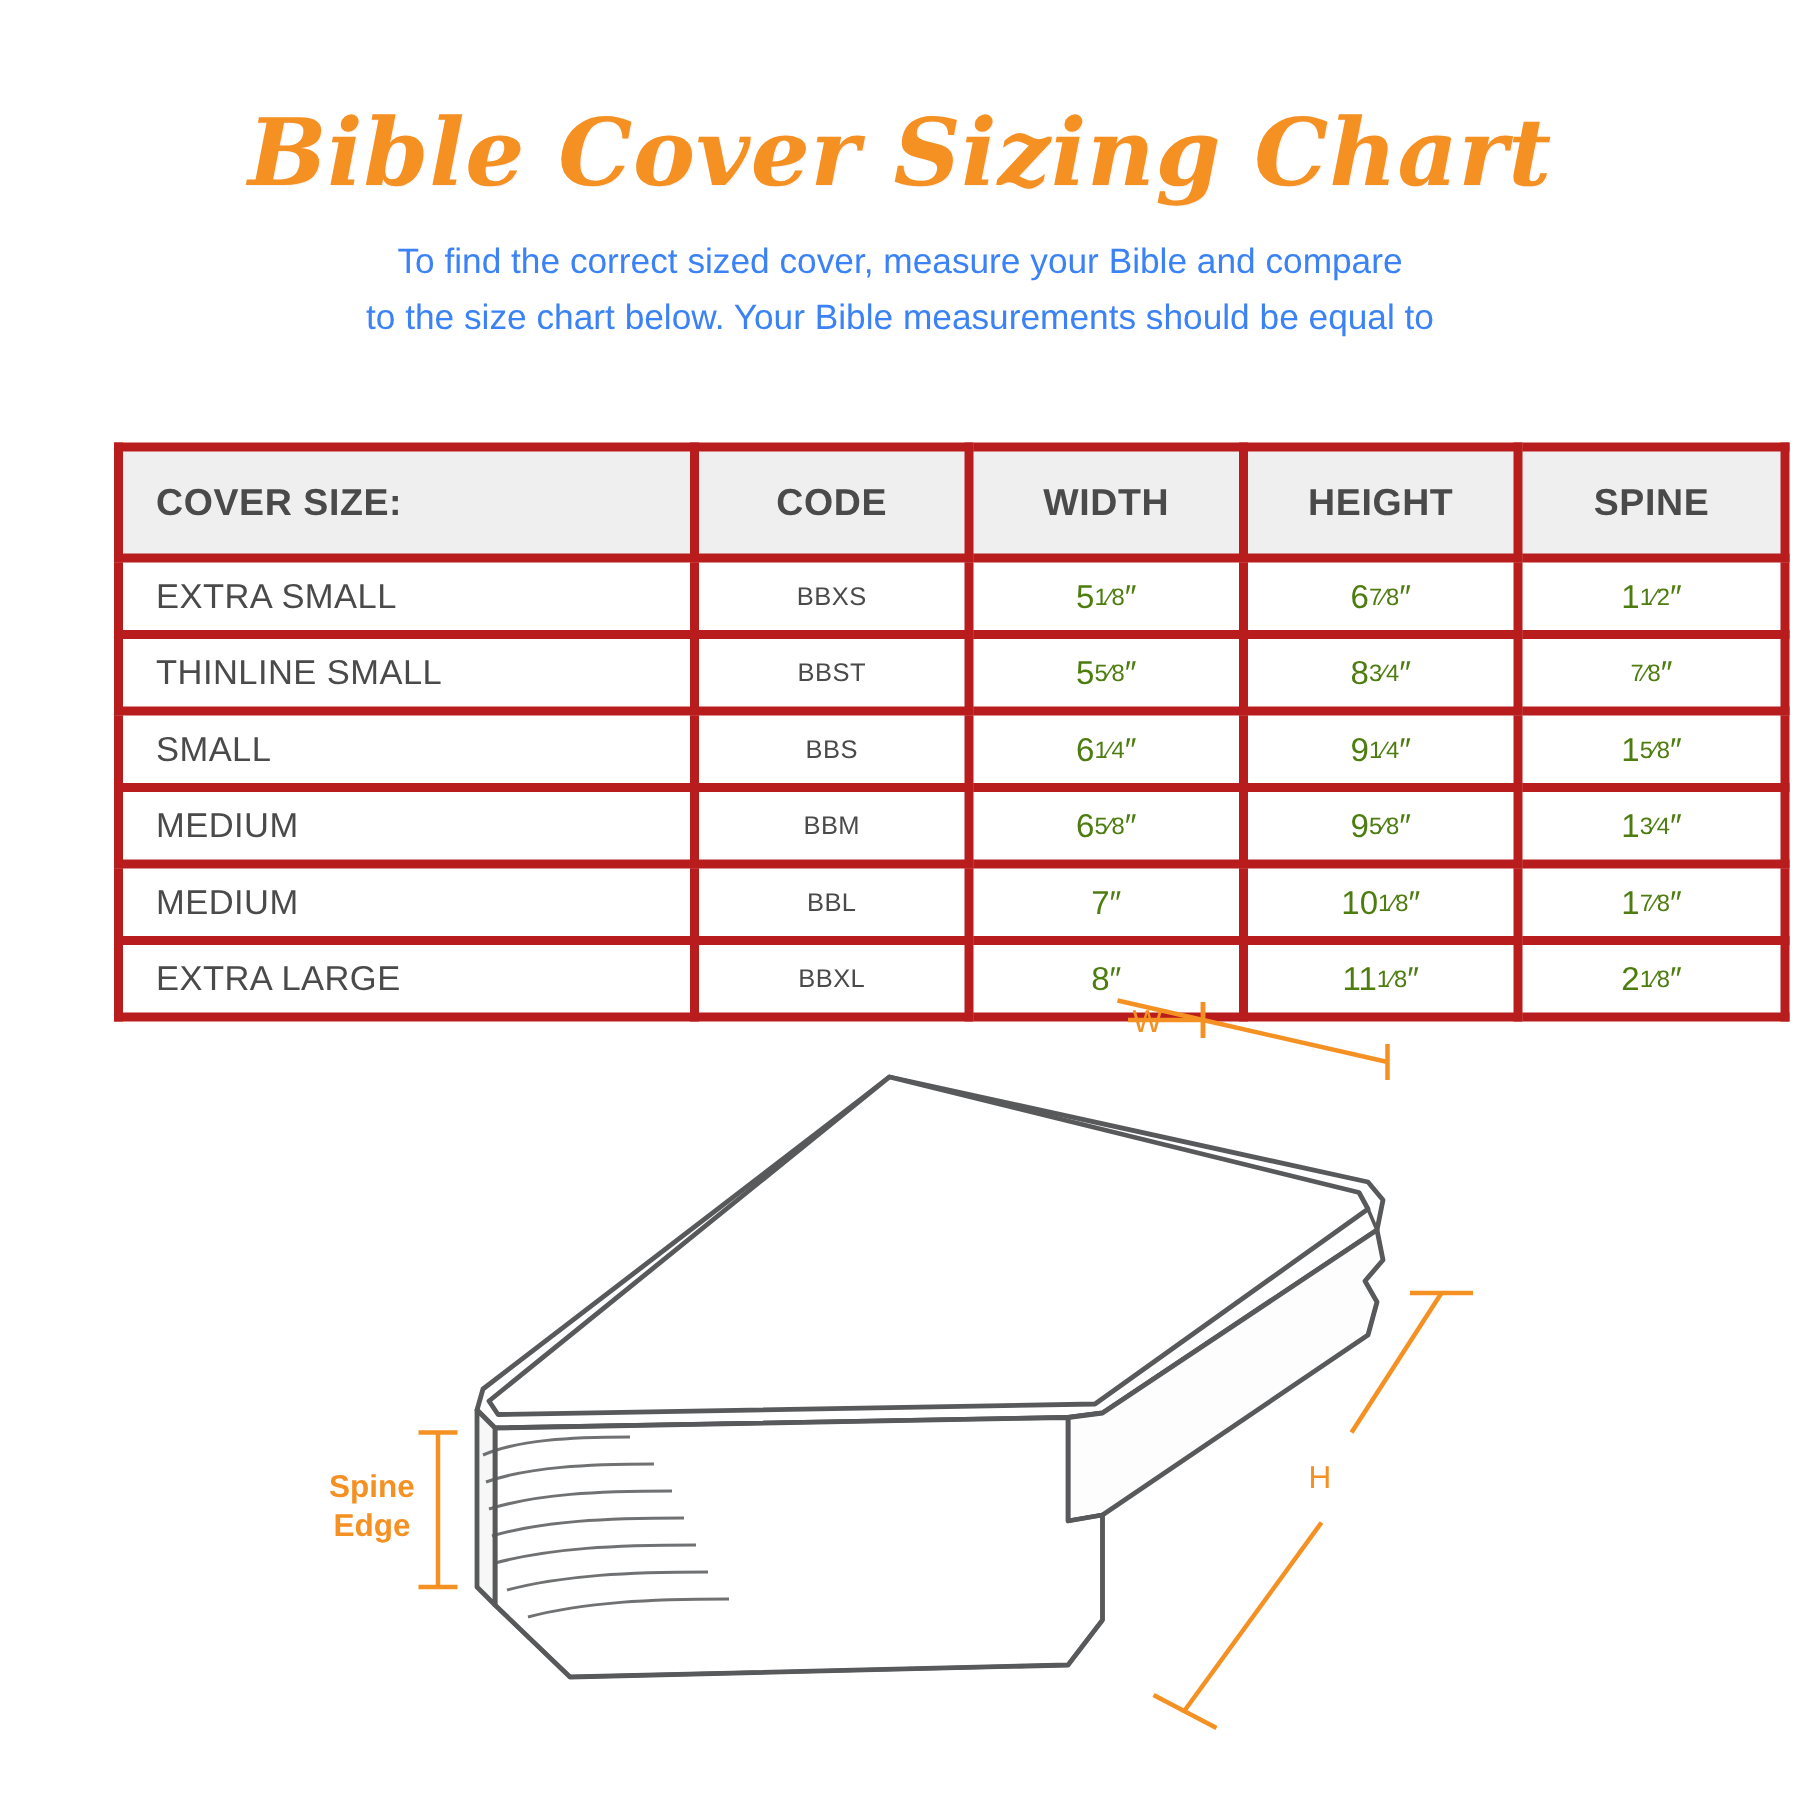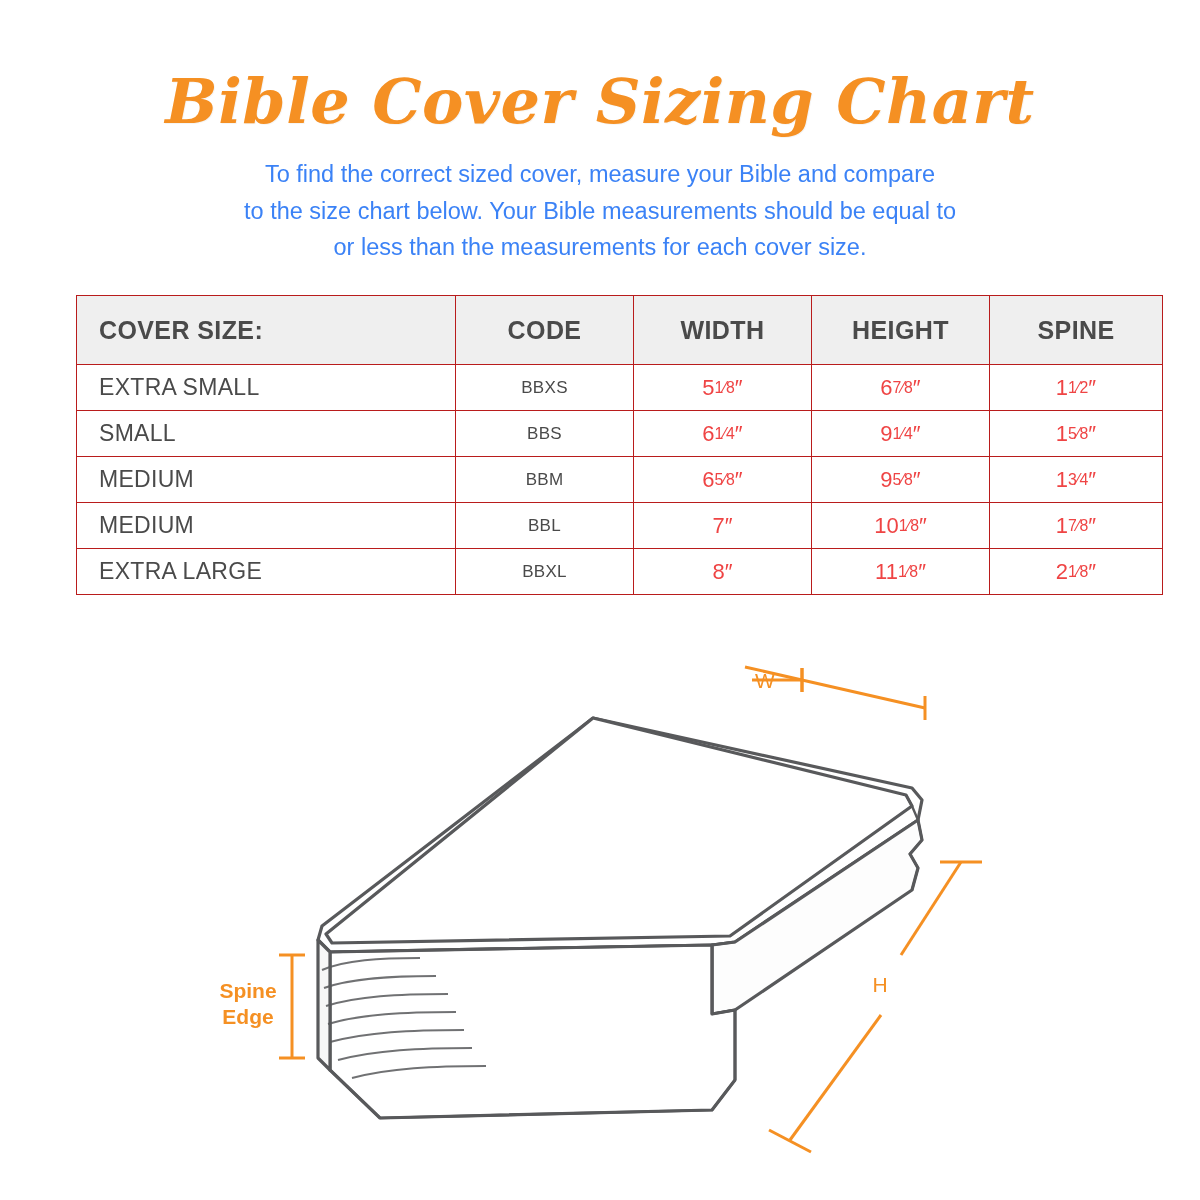--- a/index.html
+++ b/index.html
@@ -53,21 +53,21 @@
     top: 295px;
     width: 1050px;
   }
   table.size-chart {
     width: 1050px;
     border-collapse: collapse;
     table-layout: fixed;
   }
   table.size-chart th,
   table.size-chart td {
-    border: 1px solid #b91c1c;
+    border: 6px solid #b91c1c;
     height: 43px;
     vertical-align: middle;
   }
   table.size-chart thead th {
     background: #efefef;
     font-size: 25px;
     font-weight: bold;
     color: #4a4a4a;
     height: 66px;
     letter-spacing: 0.4px;
@@ -87,21 +87,21 @@
   }
   td.code {
     text-align: center;
     font-size: 17px;
     letter-spacing: 0.3px;
     color: #4a4a4a;
   }
   td.meas {
     text-align: center;
     font-size: 22px;
-    color: #ef4444;
+    color: #4d7c0f;
   }
   .frac {
     font-size: 0.72em;
     vertical-align: 0.12em;
   }
 
   
   .illustration {
     position: absolute;
     left: 0;
@@ -126,21 +126,20 @@
 </head>
 <body>
 
 <div class="page">
 
   <div class="title">Bible Cover Sizing Chart</div>
 
   <div class="intro">
     <span>To find the correct sized cover, measure your Bible and compare</span>
     <span>to the size chart below. Your Bible measurements should be equal to</span>
-    <span>or less than the measurements for each cover size.</span>
   </div>
 
   <div class="table-wrap">
     <table class="size-chart">
       <thead>
         <tr>
           <th class="col-name">COVER SIZE:</th>
           <th class="col-code">CODE</th>
           <th class="col-w">WIDTH</th>
           <th class="col-h">HEIGHT</th>
@@ -150,20 +149,27 @@
       <tbody>
 
         <tr>
           <td class="name">EXTRA SMALL</td>
           <td class="code">BBXS</td>
           <td class="meas"><span>5</span><span class="frac">1⁄8</span><span>″</span></td>
           <td class="meas"><span>6</span><span class="frac">7⁄8</span><span>″</span></td>
           <td class="meas"><span>1</span><span class="frac">1⁄2</span><span>″</span></td>
         </tr>
 
+        <tr>
+          <td class="name">THINLINE SMALL</td>
+          <td class="code">BBST</td>
+          <td class="meas"><span>5</span><span class="frac">5⁄8</span><span>″</span></td>
+          <td class="meas"><span>8</span><span class="frac">3⁄4</span><span>″</span></td>
+          <td class="meas"><span></span><span class="frac">7⁄8</span><span>″</span></td>
+        </tr>
 
         <tr>
           <td class="name">SMALL</td>
           <td class="code">BBS</td>
           <td class="meas"><span>6</span><span class="frac">1⁄4</span><span>″</span></td>
           <td class="meas"><span>9</span><span class="frac">1⁄4</span><span>″</span></td>
           <td class="meas"><span>1</span><span class="frac">5⁄8</span><span>″</span></td>
         </tr>
 
         <tr>

